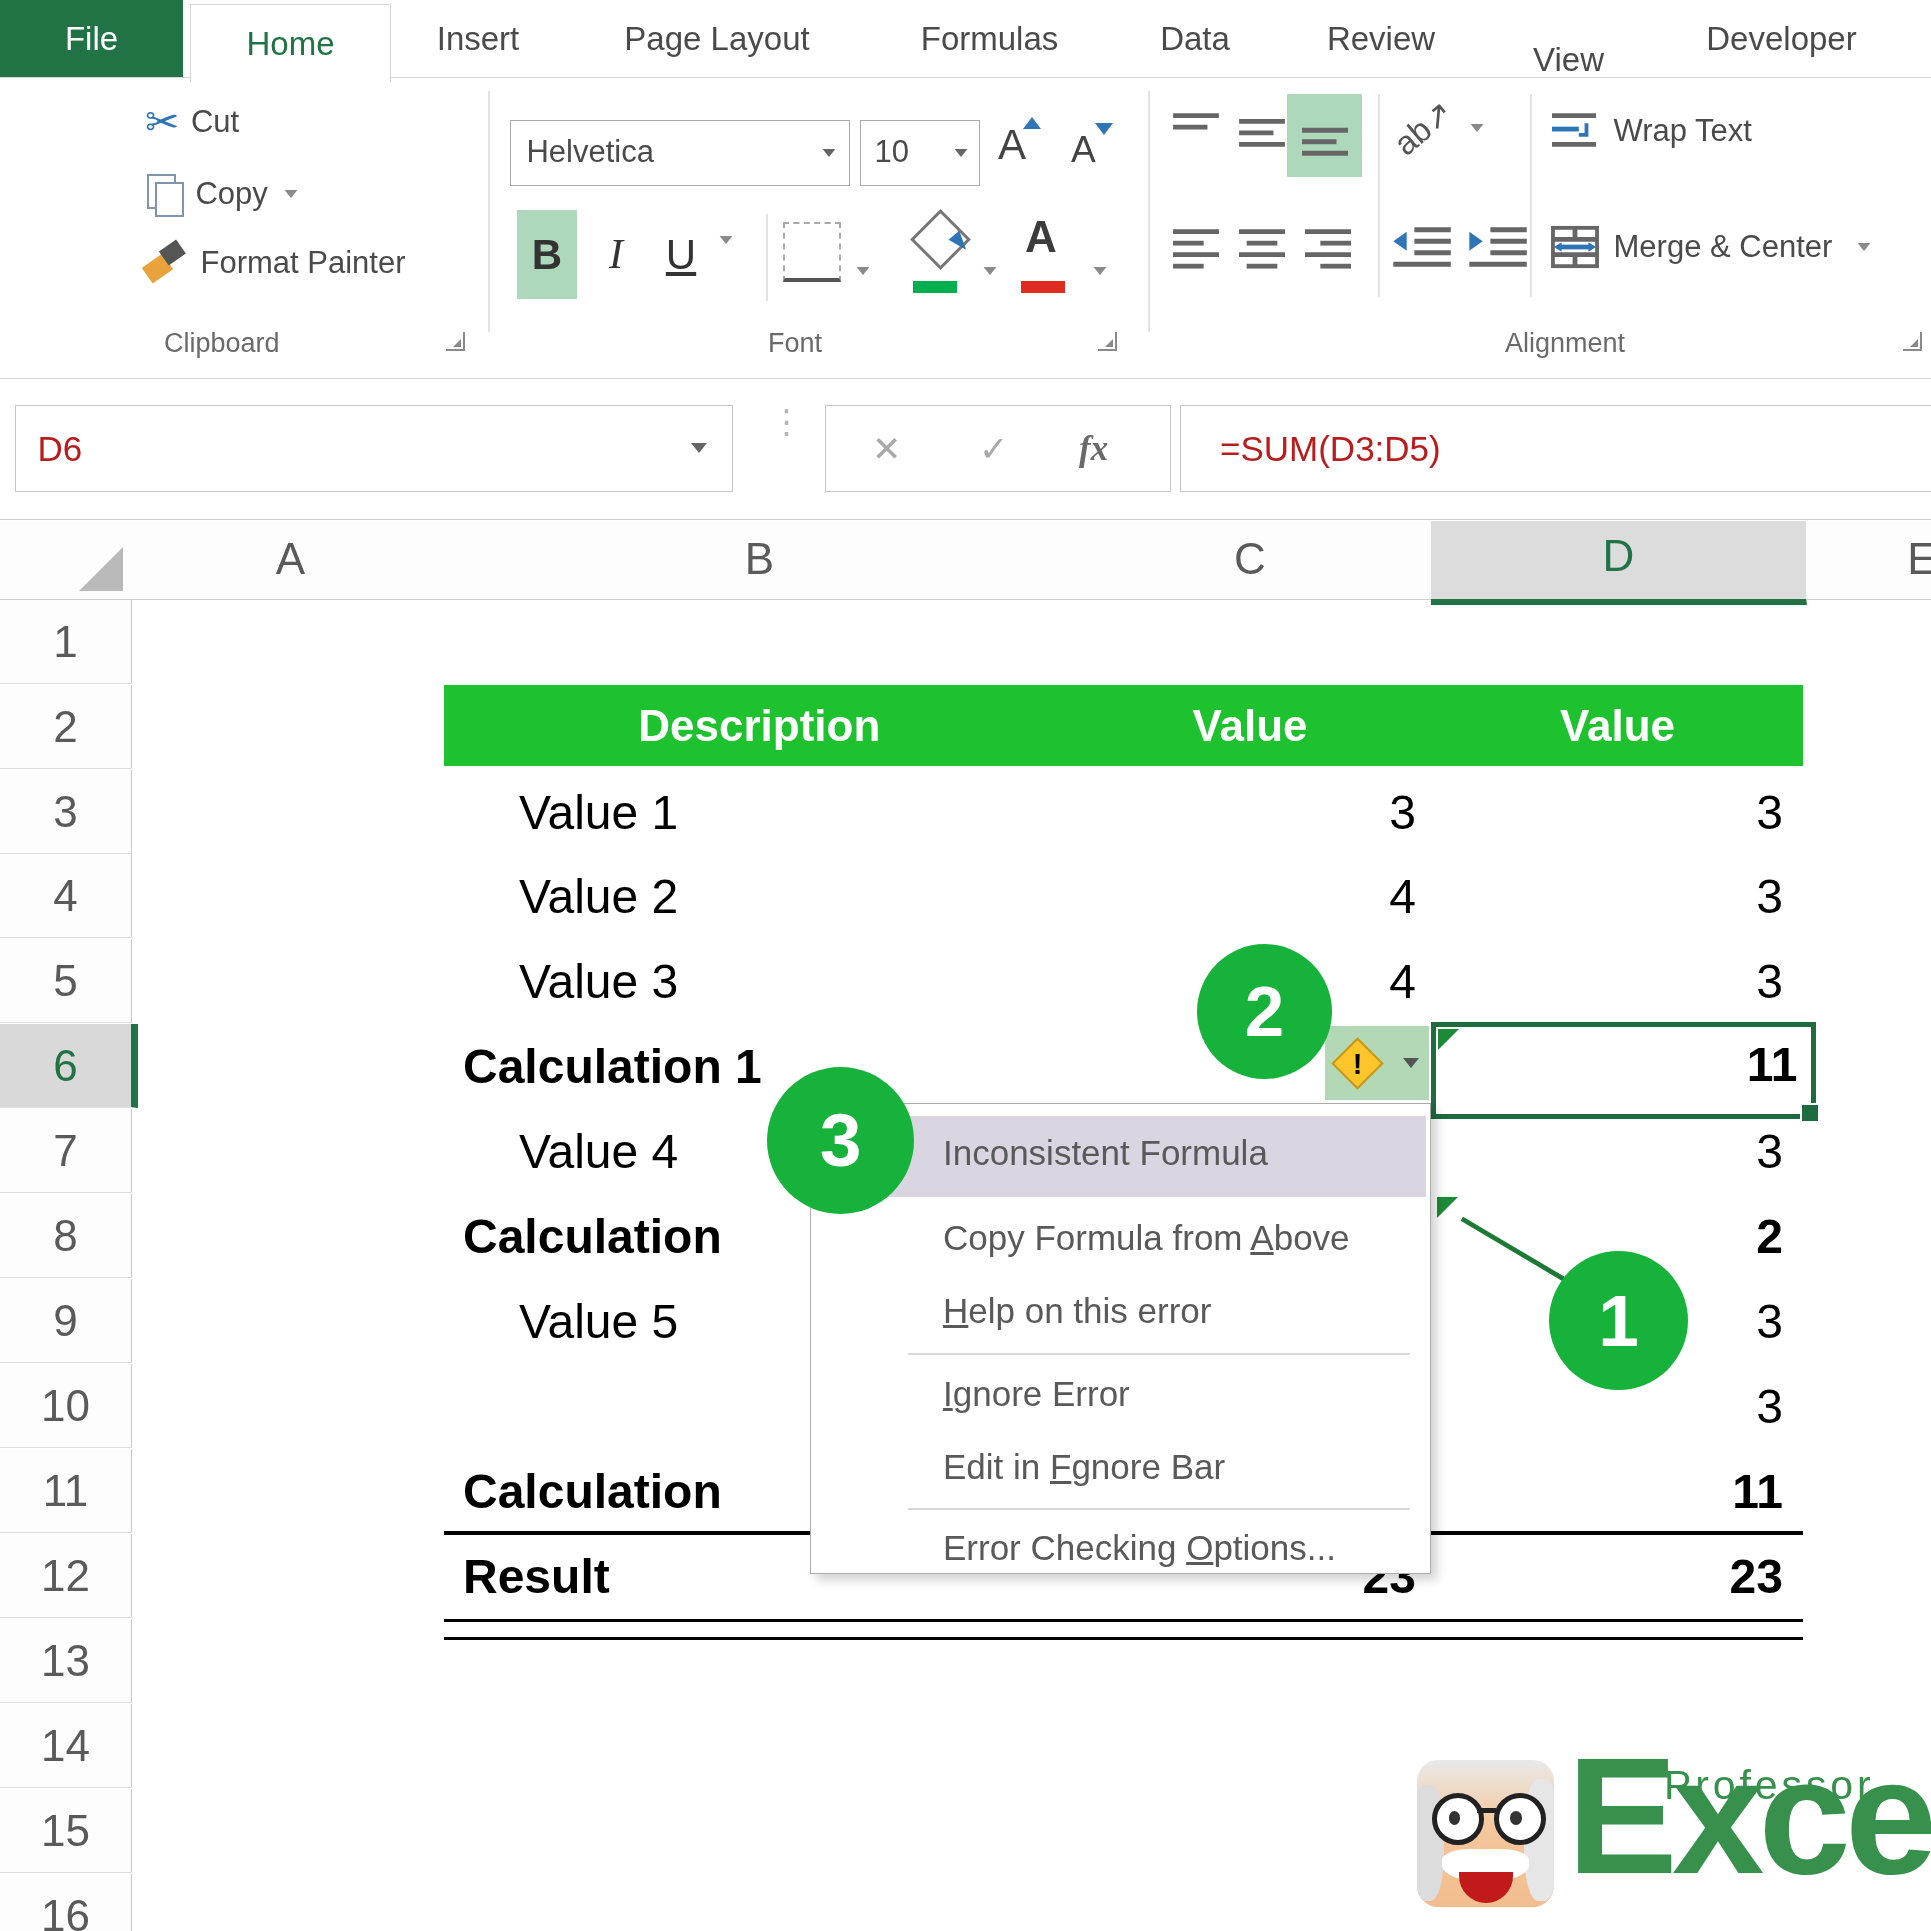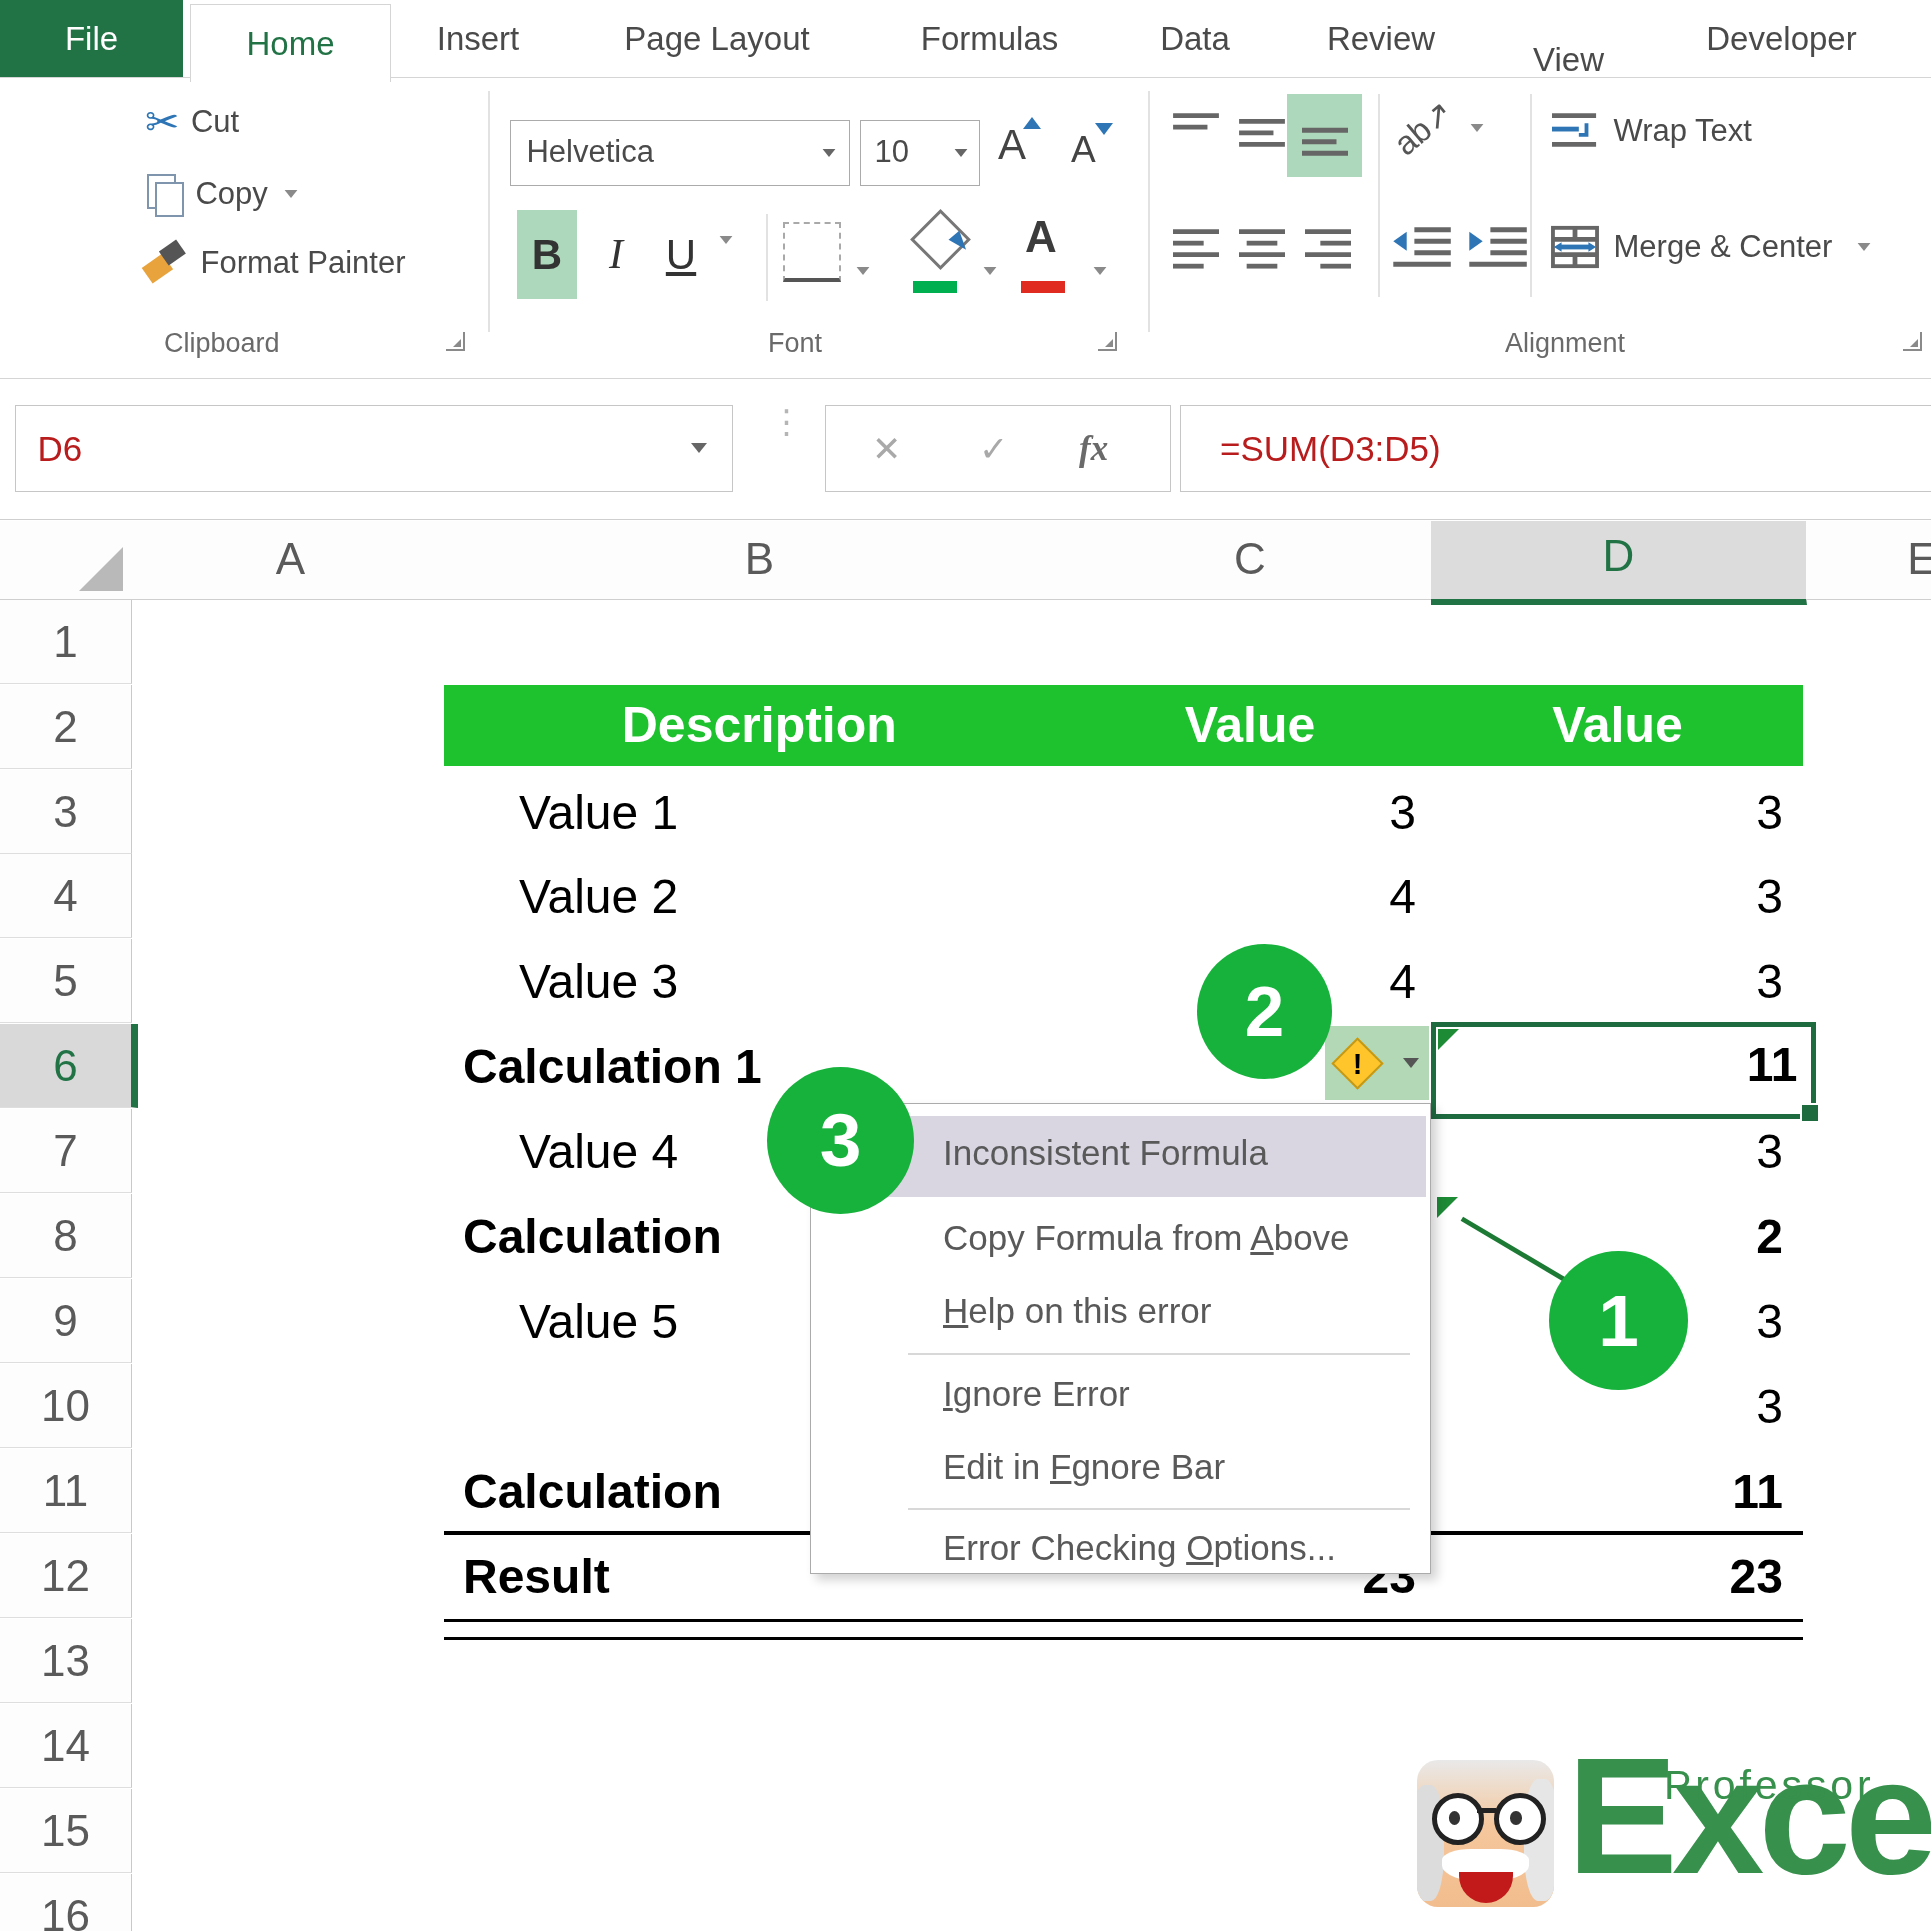--- a/index.html
+++ b/index.html
@@ -56,21 +56,21 @@
           font-size:44px;color:#5a5a5a;text-align:center;line-height:83px;}
   .rowhdr.sel{background:#d9d9d9;color:#217346;border-right:7.7px solid #217346;}
 
   
   .srow{position:absolute;left:0;width:1931px;height:85px;font-size:48px;line-height:85px;color:#000;}
   .cb{position:absolute;left:463px;width:599px;text-align:left;}
   .cb.ind{padding-left:56px;}
   .cc{position:absolute;left:1072px;width:344px;text-align:right;}
   .cd{position:absolute;left:1435px;width:348px;text-align:right;}
   .bold{font-weight:bold;}
-  .ghead{position:absolute;left:444px;top:685px;width:1359px;height:81px;background:#1ec12e;color:#fff;font-weight:bold;font-size:50px;line-height:81px;}
+  .ghead{position:absolute;left:444px;top:685px;width:1359px;height:81px;background:#1ec12e;color:#fff;font-weight:bold;font-size:44px;line-height:81px;}
   .ghead .h1{position:absolute;left:5.8px;width:619px;text-align:center;}
   .ghead .h2{position:absolute;left:625px;width:362px;text-align:center;}
   .ghead .h3{position:absolute;left:987px;width:373px;text-align:center;}
   .topline{position:absolute;left:444px;top:1531px;width:1359px;height:3.9px;background:#000;}
   .dline{position:absolute;left:444px;top:1619px;width:1359px;height:15.4px;
          border-top:3.9px solid #000;border-bottom:3.9px solid #000;}
 
   
   .selcell{position:absolute;left:1431px;top:1022px;width:375px;height:87px;background:#fff;border:5.8px solid #1e6b40;z-index:5;}
   .selcell .val{position:absolute;right:13.5px;top:0;font-size:48px;line-height:75px;font-weight:bold;color:#000;}

